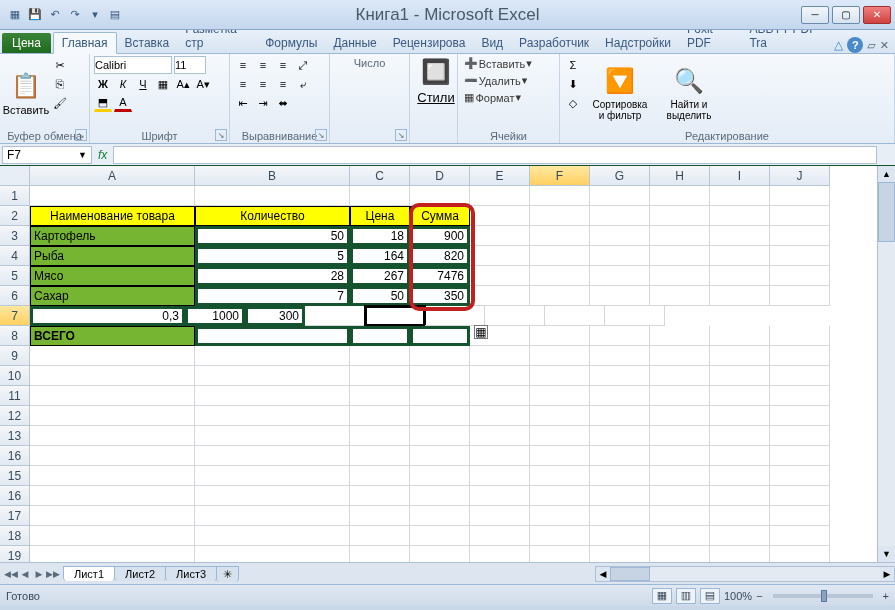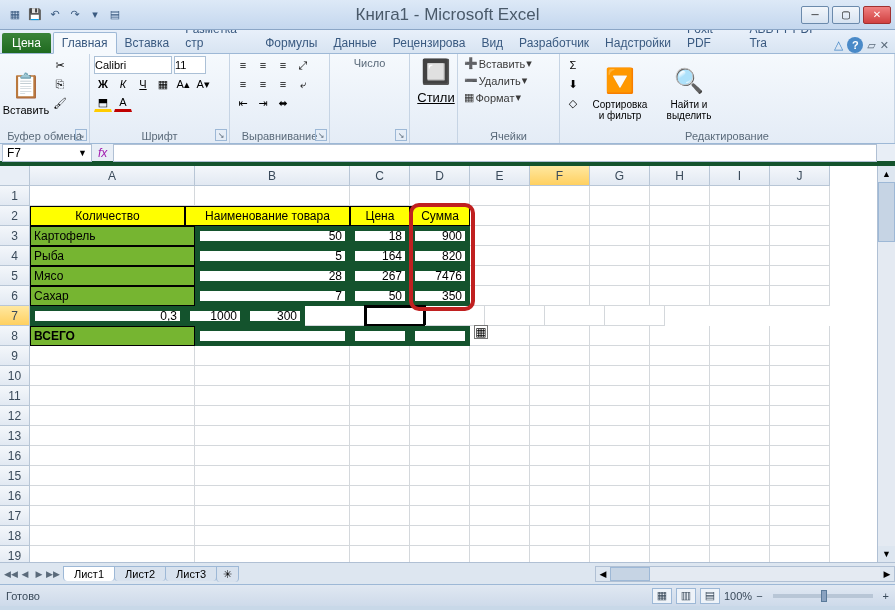--- a/index.html
+++ b/index.html
@@ -30,41 +30,41 @@
   .rbtn { background:transparent; border:none; padding:1px 2px; font-size:11px; color:#3a3a3a; display:flex; align-items:center; gap:1px;}
   .big-btn { display:flex; flex-direction:column; align-items:center; justify-content:center; width:44px; gap:2px;}
   .big-btn .ico { width:32px; height:32px; display:flex;align-items:center;justify-content:center; font-size:24px;}
   .col { display:flex; flex-direction:column; gap:1px;}
   .row { display:flex; gap:2px; align-items:center;}
   select.combo, input.combo { border:1px solid #abc0d6; font-size:11px; height:18px; background:#fff;}
   .sq { width:18px; height:18px; border:1px solid transparent; display:flex;align-items:center;justify-content:center; font-size:11px;}
   .dialog-launcher { position:absolute; right:2px; bottom:2px; width:12px;height:12px; border:1px solid #9db8d6; font-size:8px; display:flex;align-items:center;justify-content:center; color:#5a6a7a;}
   
   
-  .fbar { height:22px; background:#e8eef6; border-bottom:5px solid #14532d; display:flex; align-items:center;}
+  .fbar { height:22px; background:#e8eef6; border-bottom:1px solid #14532d; display:flex; align-items:center;}
   .namebox { width:90px; border:1px solid #b0c0d4; background:#fff; height:18px; margin-left:2px; padding:0 4px; font-size:12px; display:flex; align-items:center; justify-content:space-between;}
-  .fx { padding:0 6px; color:#a21caf; font-style:italic;}
+  .fx { padding:0 6px; color:#15803d; font-style:italic;}
   .formula-input { flex:1; height:18px; border:1px solid #b0c0d4; background:#fff; margin-right:18px;}
   
   
   .sheet-wrap { display:flex; height: 396px; background:#fff;}
   .corner { width:30px; height:20px; background:#e8eef6; border-right:1px solid #b8c6d6; border-bottom:1px solid #b8c6d6;}
   .colheads { display:flex; height:20px; background:#e8eef6;}
   .ch { border-right:1px solid #b8c6d6; border-bottom:1px solid #b8c6d6; display:flex;align-items:center;justify-content:center; font-size:12px; color:#3a4a5a; background:linear-gradient(#f4f7fb,#e2e9f2);}
   .ch.sel { background:linear-gradient(#ffe8a0,#ffd060);}
   .rowheads { width:30px; background:#e8eef6;}
   .rh { height:20px; border-right:1px solid #b8c6d6; border-bottom:1px solid #b8c6d6; display:flex;align-items:center;justify-content:center; font-size:12px; color:#3a4a5a; background:linear-gradient(#f4f7fb,#e2e9f2);}
   .rh.sel { background:linear-gradient(#ffe8a0,#ffd060);}
   .grid { position:relative;}
   .gridrow { display:flex; height:20px;}
   .cell { border-right:1px solid #d4d8dc; border-bottom:1px solid #d4d8dc; padding:0 3px; font-size:12px; display:flex; align-items:center; overflow:hidden; white-space:nowrap;}
   .c-A{width:165px;} .c-B{width:155px;} .c-C{width:60px;} .c-D{width:60px;} .c-E{width:60px;} .c-F{width:60px;} .c-G{width:60px;} .c-H{width:60px;} .c-I{width:60px;} .c-J{width:60px;}
   .hdr-yel { background:#ffff00; justify-content:center; font-weight:normal; border:1px solid #000;}
   .grn { background:#76b531; border:1px solid #000;}
-  .bord { border:5px solid #14532d;}
+  .bord { border:3px solid #14532d;}
   .ralign { justify-content:flex-end;}
   .sel-cell { outline:3px solid #000; outline-offset:-2px;}
   .highlight-box { position:absolute; border:4px solid #c02020; border-radius:10px; pointer-events:none;}
   .fillhandle { position:absolute; width:14px;height:14px; font-size:12px; display:flex;align-items:center;justify-content:center; border:1px solid #777; background:#fff;}
   
   
   .sheettabs { height:22px; background:#dde6f0; display:flex; align-items:center; border-top:1px solid #b0c0d4;}
   .nav-arrows { display:flex; padding:0 4px;}
   .nav-arrows span{ width:14px; text-align:center; color:#5a6a7a; font-size:9px;}
   .stab { background:#fff; border:1px solid #9db8d6; border-bottom:none; padding:1px 10px; font-size:11px; margin-left:-1px; border-radius:0 0 4px 4px;}
@@ -314,22 +314,22 @@
             <div class="cell c-C"></div>
             <div class="cell c-D"></div>
             <div class="cell c-E"></div>
             <div class="cell c-F"></div>
             <div class="cell c-G"></div>
             <div class="cell c-H"></div>
             <div class="cell c-I"></div>
             <div class="cell c-J"></div>
           </div>
           <div class="gridrow">
+            <div class="cell c-A hdr-yel">Наименование товара</div>
             <div class="cell c-B hdr-yel">Количество</div>
-            <div class="cell c-A hdr-yel">Наименование товара</div>
             <div class="cell c-C hdr-yel">Цена</div>
             <div class="cell c-D hdr-yel">Сумма</div>
             <div class="cell c-E"></div>
             <div class="cell c-F"></div>
             <div class="cell c-G"></div>
             <div class="cell c-H"></div>
             <div class="cell c-I"></div>
             <div class="cell c-J"></div>
           </div>
           <div class="gridrow">

